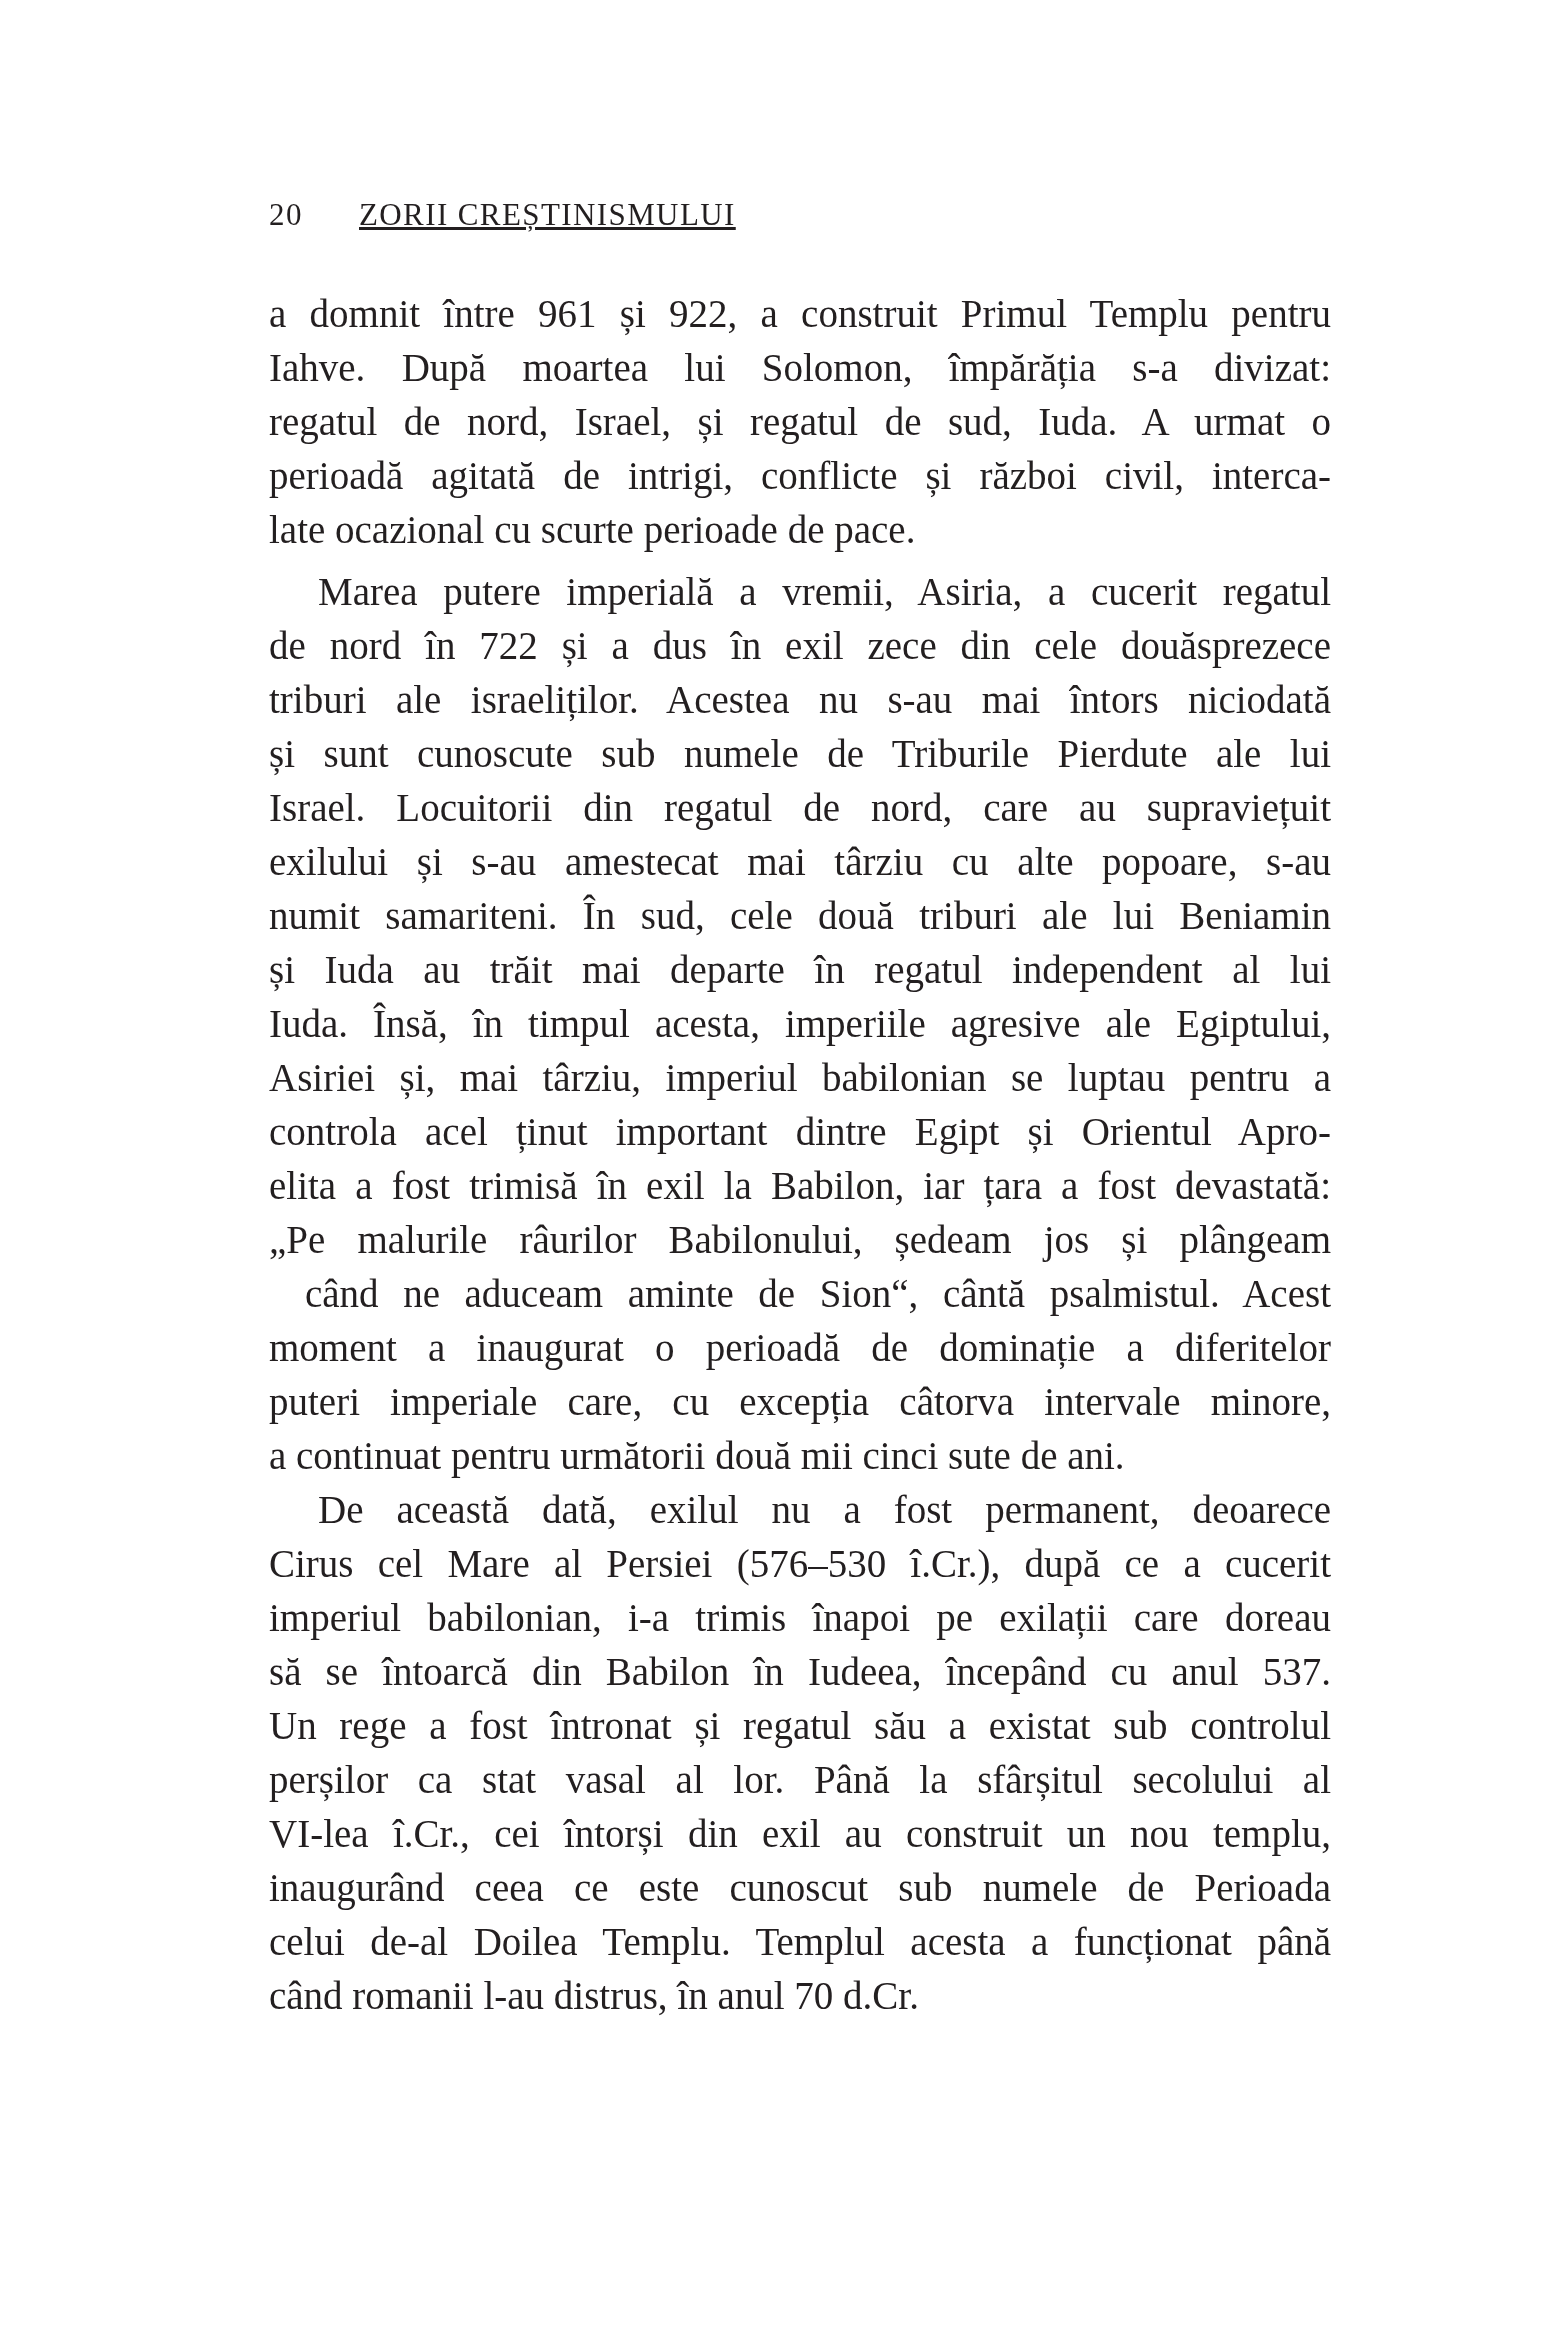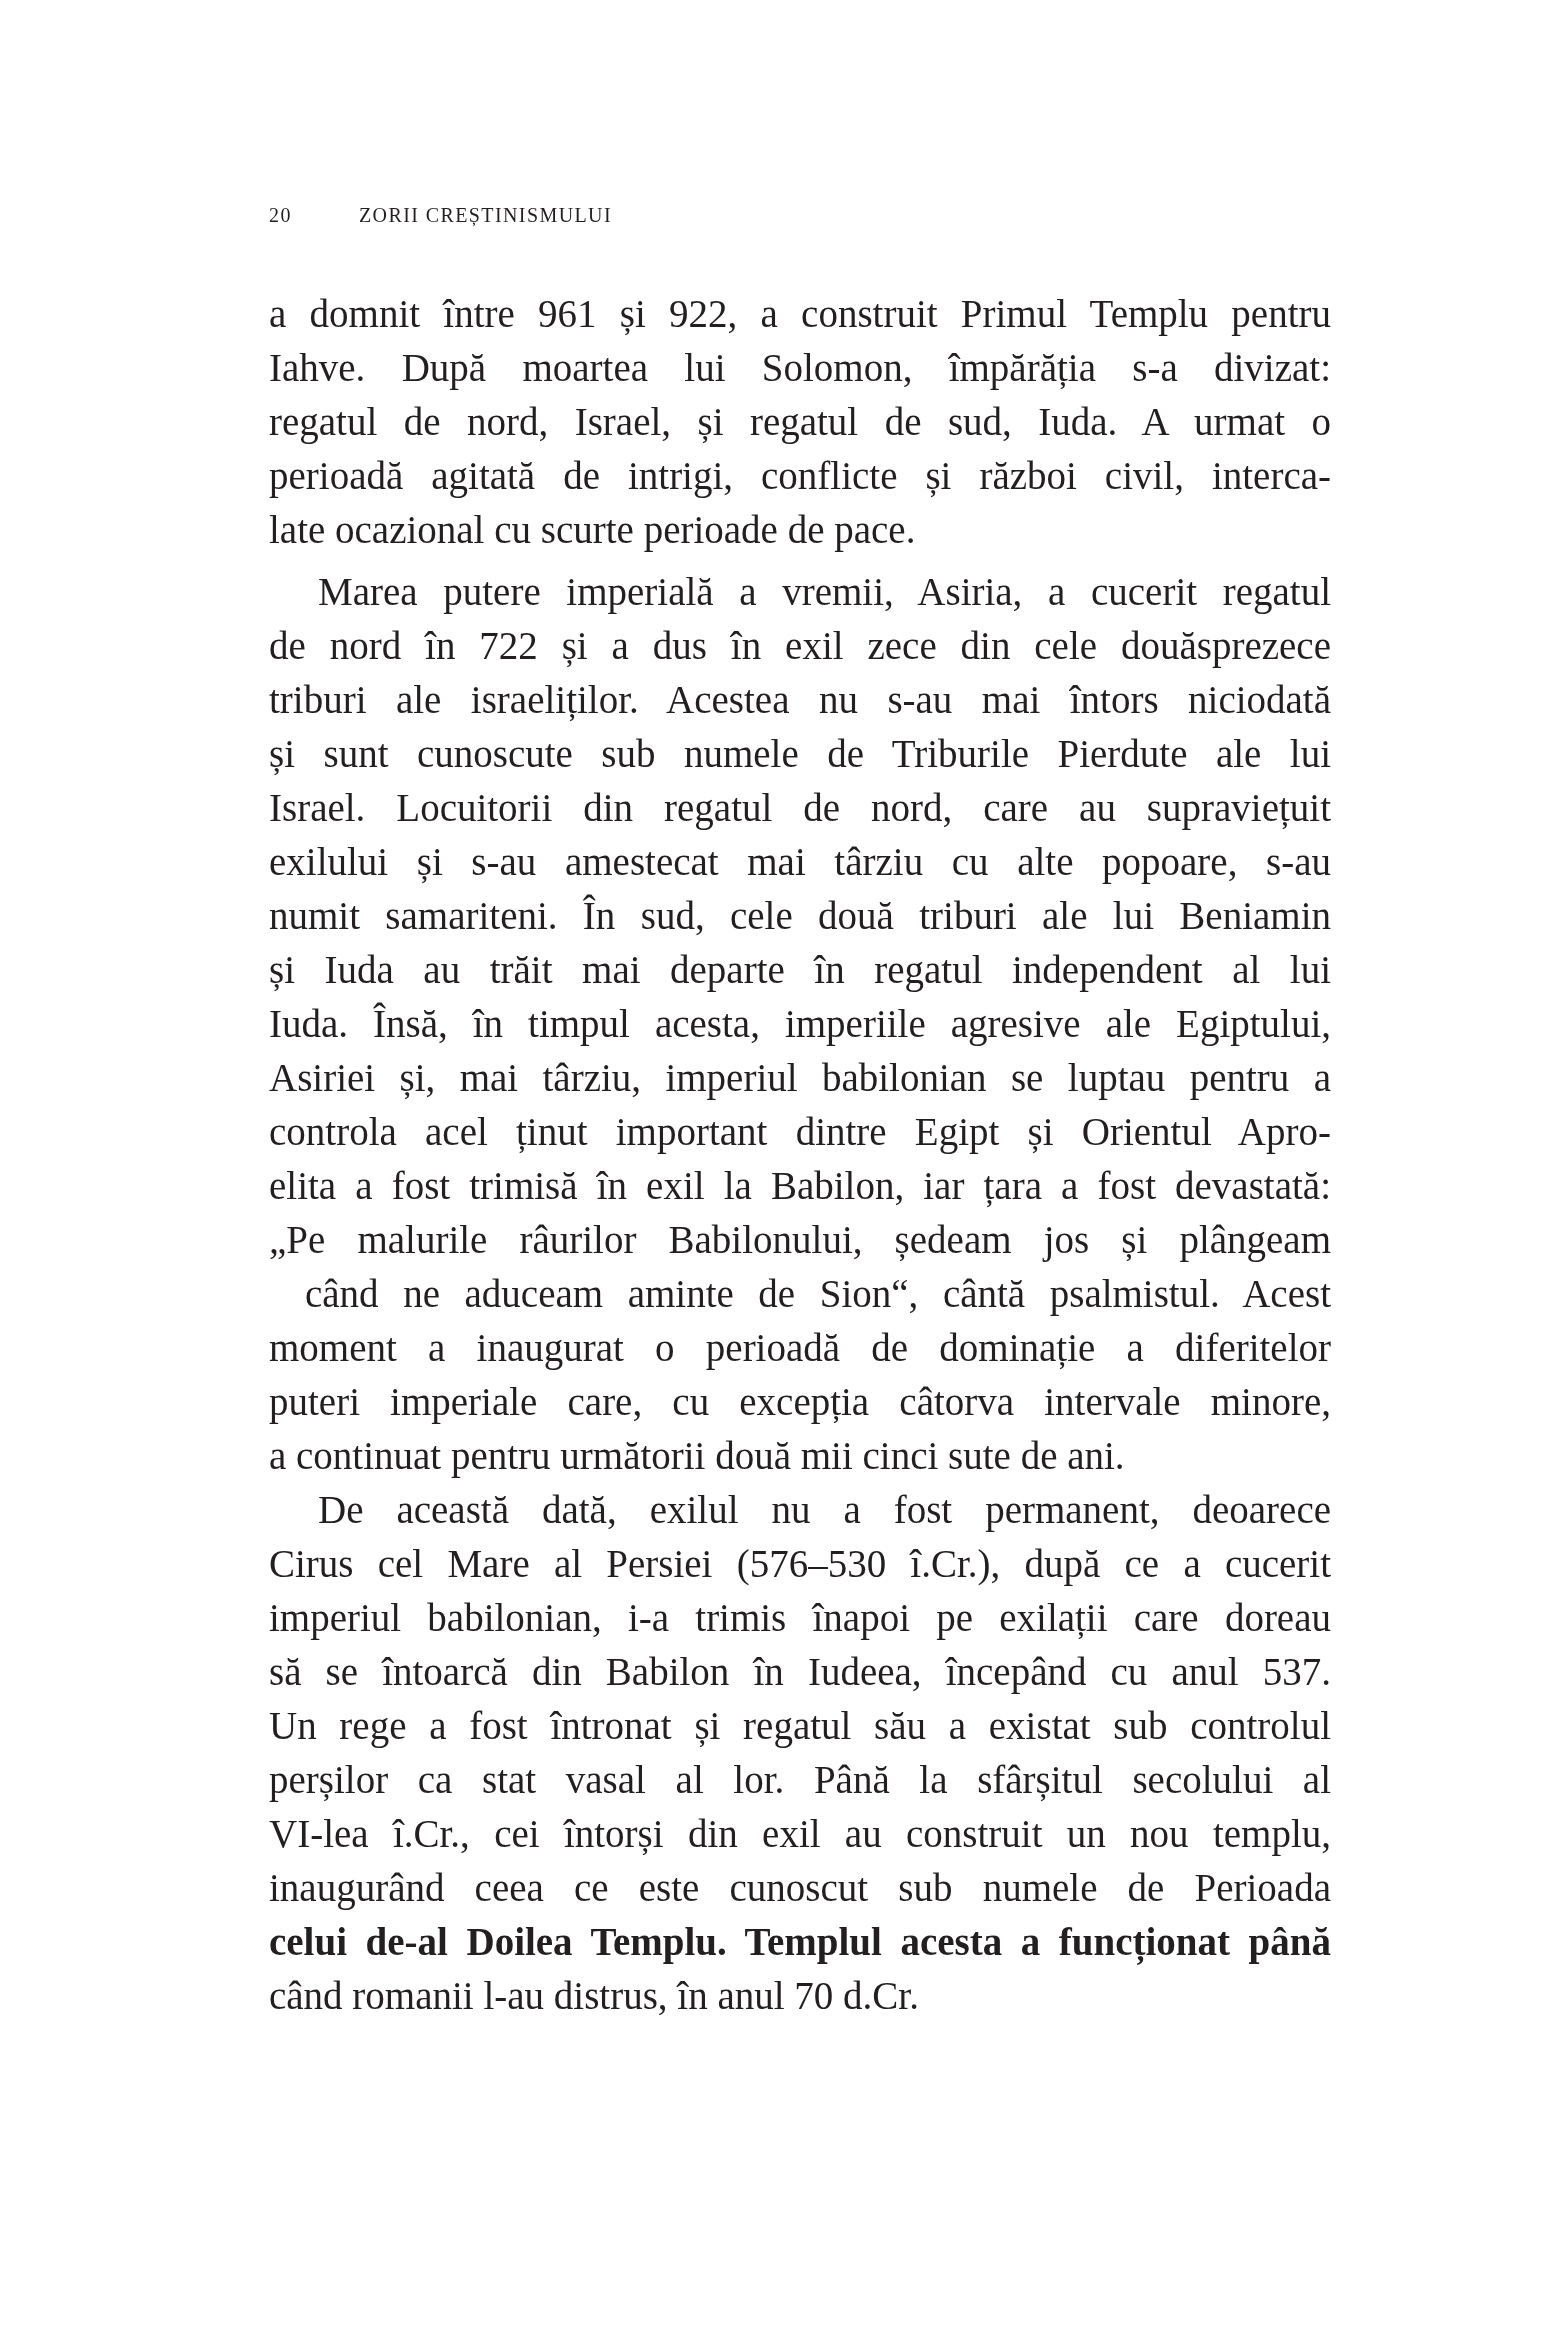--- a/index.html
+++ b/index.html
@@ -1,21 +1,21 @@
 <!DOCTYPE html>
 <html style="font-size:15px"><head>
 <meta charset="utf-8">
 <style>
   html, body { margin: 0; padding: 0; background: #ffffff; }
   body { width: 1565px; height: 2347px; position: relative; overflow: hidden; }
   .page { position: absolute; left: 0; top: 0; width: 1565px; height: 2347px; background: #fff; color: #231f20; }
   .running-head {
     position: absolute; left: 269px; top: 196px; height: 38px;
-    font-family: "Liberation Serif", serif; font-size: 20px; line-height: 38px;
-    letter-spacing: 1.4px; white-space: nowrap; color: #231f20;
+    font-family: "Liberation Serif", serif; font-size: 31px; line-height: 38px;
+    letter-spacing: 1.4px; white-space: nowrap; color: #231f20; text-decoration: underline;
   }
   .running-head .page-num { display: inline-block; width: 90px; }
   .body-text {
     position: absolute; left: 269px; top: 279px; width: 1062px;
     font-family: "Liberation Serif", serif; font-size: 39px; line-height: 54px;
     color: #231f20;
   }
   .line { display: block; white-space: nowrap; height: 54px; text-align: justify; text-align-last: justify; }
   .line.last { text-align-last: left; }
   .line.indent { padding-left: 49px; }
@@ -57,18 +57,18 @@
     </div>
     <div class="paragraph">
       <span class="line indent" style="white-space: normal;">De această dată, exilul nu a fost permanent, deoarece</span>
       <span class="line" style="white-space: normal;">Cirus cel Mare al Persiei (576–530 î.Cr.), după ce a cucerit</span>
       <span class="line" style="white-space: normal;">imperiul babilonian, i-a trimis înapoi pe exilații care doreau</span>
       <span class="line" style="white-space: normal;">să se întoarcă din Babilon în Iudeea, începând cu anul 537.</span>
       <span class="line" style="white-space: normal;">Un rege a fost întronat și regatul său a existat sub controlul</span>
       <span class="line" style="white-space: normal;">perșilor ca stat vasal al lor. Până la sfârșitul secolului al</span>
       <span class="line" style="white-space: normal;">VI-lea î.Cr., cei întorși din exil au construit un nou templu,</span>
       <span class="line" style="white-space: normal;">inaugurând ceea ce este cunoscut sub numele de Perioada</span>
-      <span class="line" style="white-space: normal; font-weight: bold;">celui de-al Doilea Templu. Templul acesta a funcționat până</span>
+      <span class="line" style="white-space: normal;">celui de-al Doilea Templu. Templul acesta a funcționat până</span>
       <span class="line last" style="white-space: normal;">când romanii l-au distrus, în anul 70 d.Cr.</span>
     </div>
   </div>
 </div>
 
 
 </body></html>

